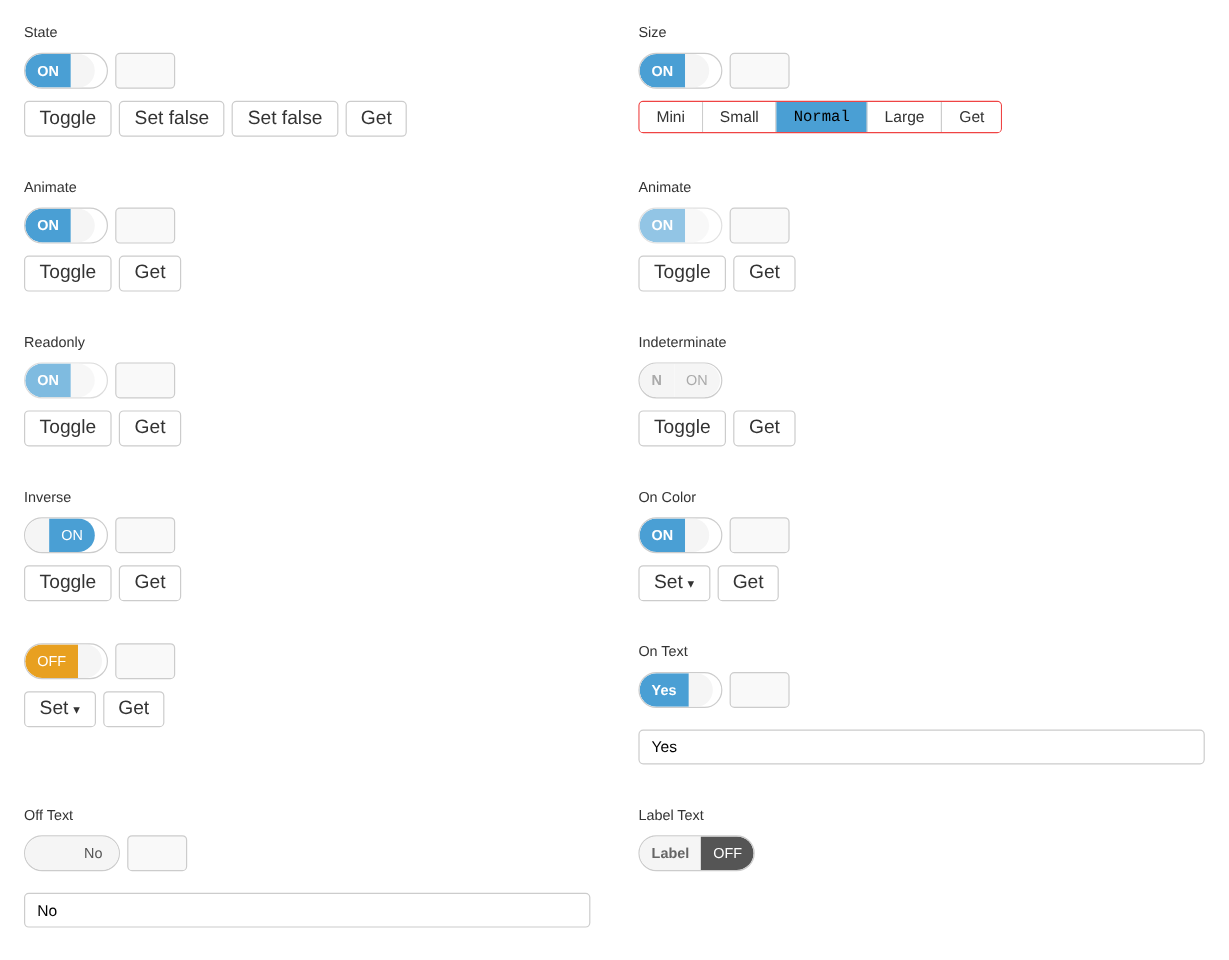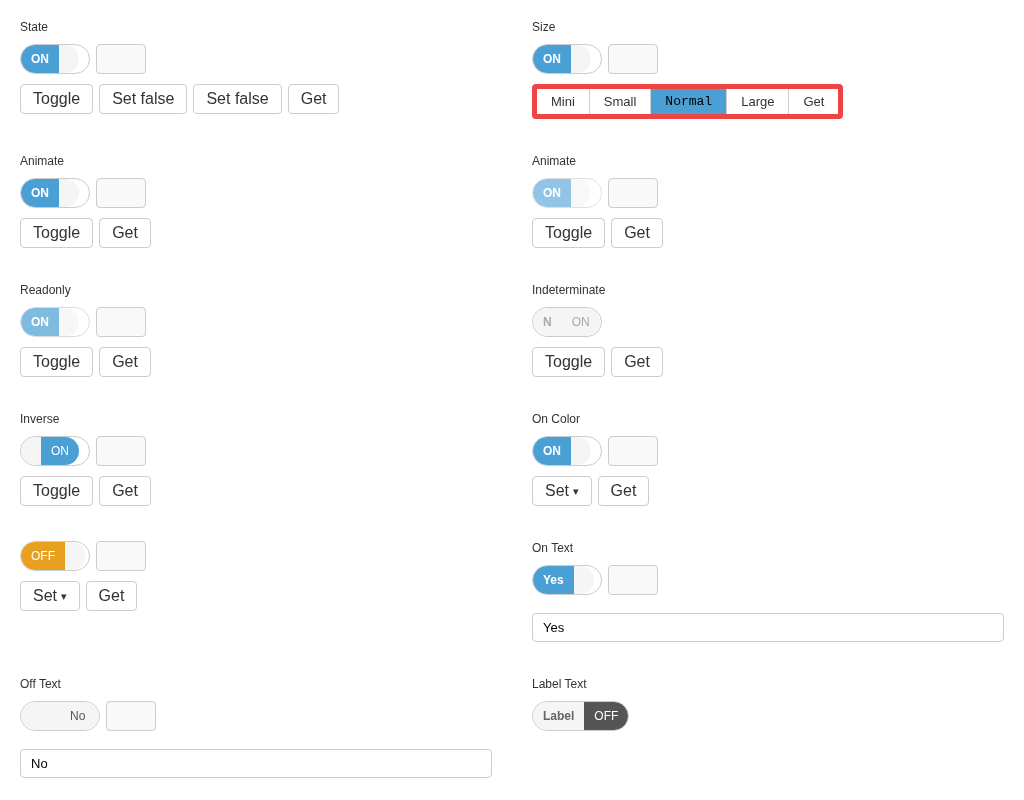--- a/index.html
+++ b/index.html
@@ -152,21 +152,21 @@
 
     .btn-caret::after {
       content: '▾';
       font-size: 11px;
     }
 
     
     .size-btn-row {
       display: flex;
       gap: 0;
-      border: 5px solid #ef4444;
+      border: 1px solid #ef4444;
       border-radius: 4px;
       overflow: hidden;
       width: fit-content;
     }
 
     .size-btn {
       padding: 5px 14px;
       border: none;
       border-right: 1px solid #ccc;
       background: #fff;

